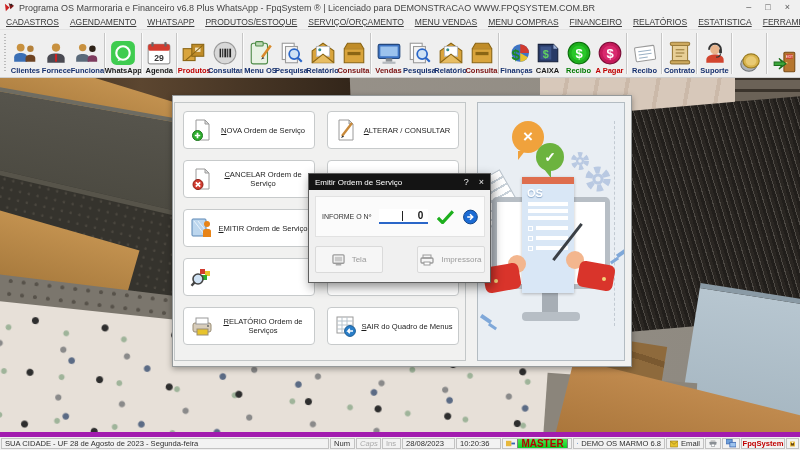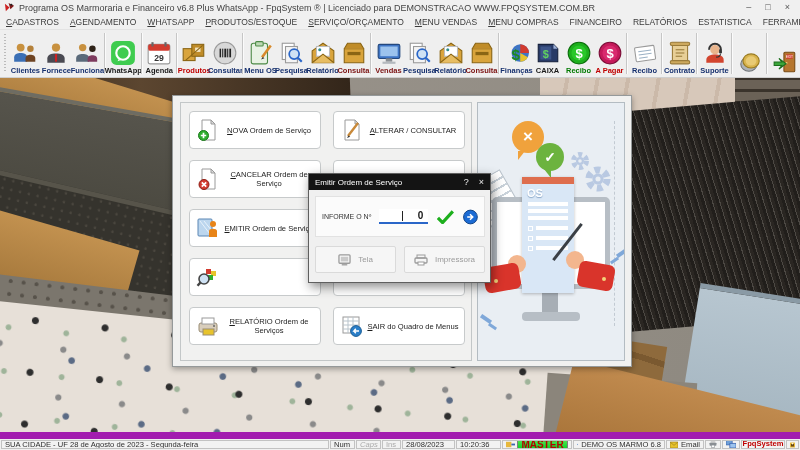--- a/index.html
+++ b/index.html
@@ -6,58 +6,58 @@
   *{box-sizing:border-box;font-family:"Liberation Sans",sans-serif;}
   .app{position:relative;width:800px;height:450px;background:#f0f0f0;overflow:hidden;display:flex;flex-direction:column;}
   
   .titlebar{height:15px;background:#f0f0f0;display:flex;align-items:center;padding:0 4px;flex:0 0 auto;}
   .titlebar .appico{width:11px;height:11px;margin-right:4px;flex:0 0 auto;}
   .titlebar .ttl{font-size:9px;color:#444;white-space:nowrap;overflow:hidden;flex:1;}
   .wctl{display:flex;gap:14px;margin-right:6px;}
   .wctl span{font-size:9px;color:#555;line-height:11px;cursor:default;}
   
   .menubar{height:15px;display:flex;align-items:center;gap:11px;padding:0 6px;background:#f0f0f0;border-bottom:1px solid #e3e3e3;flex:0 0 auto;}
-  .menubar .mi{font-size:8.5px;color:#3a3a3a;white-space:nowrap;}
+  .menubar .mi{font-size:8.5px;color:#3a3a3a;white-space:nowrap;text-decoration:underline;}
   
   .toolbar{height:48px;background:#efefef;border-bottom:1px solid #cfcfcf;display:flex;align-items:stretch;padding:1px 0 1px 2px;flex:0 0 auto;}
   .grip{width:5px;margin:3px 2px;background:repeating-linear-gradient(#bbb 0 1px,transparent 1px 3px);background-size:2px 100%;background-repeat:repeat-y;}
   .tsep{width:0;border-left:1px solid #c6c6c6;border-right:1px solid #fbfbfb;margin:2px 1px;}
   .tbtn{display:flex;flex-direction:column;align-items:center;justify-content:flex-end;min-width:31px;padding:1px 2px 1px;cursor:default;}
   .tbtn svg{width:26px;height:26px;flex:0 0 auto;}
   .tbtn .tlbl{font-size:7.5px;font-weight:bold;line-height:9px;white-space:nowrap;}
   .lbl-navy{color:#16306e;} .lbl-red{color:#c00000;} .lbl-green{color:#007a00;}
   .lbl-maroon{color:#7a1010;} .lbl-black{color:#1a1a1a;}
   
   .desktop{position:relative;flex:1;overflow:hidden;background:linear-gradient(120deg,#9b958d,#8d887f);}
   .desktop .pc{position:absolute;pointer-events:none;}
   
   .board{position:absolute;left:172px;top:17px;width:460px;height:272px;background:#f1f1f0;border:1px solid #95999a;box-shadow:0 2px 6px rgba(0,0,0,.35);z-index:3;}
-  .pane-l{position:absolute;left:7px;top:6px;width:292px;height:259px;border:1px solid #c3c7c8;display:grid;grid-template-columns:132px 132px;grid-auto-rows:38px;gap:11px 12px;padding:8px;}
+  .pane-l{position:absolute;left:1px;top:6px;width:292px;height:259px;border:1px solid #c3c7c8;display:grid;grid-template-columns:132px 132px;grid-auto-rows:38px;gap:11px 12px;padding:8px;}
   .mbtn{background:#fff;border:1px solid #c7cacb;border-radius:4px;display:flex;align-items:center;padding:0 4px;cursor:default;}
   .mbtn svg{width:24px;height:24px;margin:0 2px;flex:0 0 auto;}
   .mbtn .blbl{flex:1;text-align:center;font-size:7.6px;color:#1c1c1c;line-height:9px;}
   .pane-r{position:absolute;left:304px;top:6px;width:148px;height:259px;border:1px solid #b4bcc2;background:#e9eef3;overflow:hidden;}
   .pane-r .el{position:absolute;}
   .bubble{border-radius:50%;display:flex;align-items:center;justify-content:center;color:#fff;font-weight:bold;}
   .dashv{border-left:1px dashed #c2cad2;}
   
   .modal{position:absolute;left:308px;top:95px;width:183px;height:110px;background:#f0f0f0;border:1px solid #5f5f5f;box-shadow:2px 4px 10px rgba(0,0,0,.45);z-index:6;}
   .mtitle{height:16px;background:#141414;display:flex;align-items:center;padding:0 6px;}
   .mtitle .mt{flex:1;color:#fff;font-size:8px;white-space:nowrap;}
   .mtitle .mbx{color:#eee;font-size:9px;margin-left:10px;cursor:default;}
   .mfield{position:absolute;left:6px;top:22px;width:170px;height:41px;background:#fbfbfb;border:1px solid #e2e2e2;display:flex;align-items:center;padding:0 6px;}
   .mfield .flbl{font-size:7px;color:#333;white-space:nowrap;}
   .numbox{width:52px;height:15px;background:#fff;border-bottom:2px solid #2a66c8;margin-left:8px;display:flex;align-items:center;justify-content:flex-end;padding:0 5px;}
   .numbox .caret{width:1px;height:10px;background:#222;margin-right:15px;}
   .numbox .nval{font-size:10px;font-weight:bold;color:#111;}
   .mfield svg{margin-left:9px;}
   .mactions{position:absolute;left:6px;top:72px;width:170px;display:flex;justify-content:space-between;}
-  .gbtn{width:81px;height:27px;background:#f6f6f6;border:1px solid #dadada;border-radius:2px;display:flex;align-items:center;justify-content:center;gap:7px;color:#9b9b9b;font-size:8px;cursor:default;}
-  
-  .statusbar{height:18px;background:#f0f0f0;border-top:7px solid #a21caf;display:flex;align-items:stretch;gap:1px;padding:1px 1px;flex:0 0 auto;}
+  .gbtn{width:68px;height:27px;background:#f6f6f6;border:1px solid #dadada;border-radius:2px;display:flex;align-items:center;justify-content:center;gap:7px;color:#9b9b9b;font-size:8px;cursor:default;}
+  
+  .statusbar{height:18px;background:#f0f0f0;border-top:5px solid #a21caf;display:flex;align-items:stretch;gap:1px;padding:1px 1px;flex:0 0 auto;}
   .seg{border:1px solid #c2c2c2;background:#f2f2f2;display:flex;align-items:center;font-size:7.6px;color:#2e2e2e;padding:0 3px;white-space:nowrap;overflow:hidden;}
   .seg.dim{color:#aaa;}
   .master{background:linear-gradient(#52e452,#00cf1e);border:1px solid #7d7d7d;color:#b40000;font-weight:bold;font-size:10px;flex:1;text-align:center;display:flex;align-items:center;justify-content:center;height:12px;}
   .brandred{color:#c00000;font-weight:bold;}
   u{text-decoration:underline;}
 </style>
 </head>
 <body>
 
 <div class="app">

